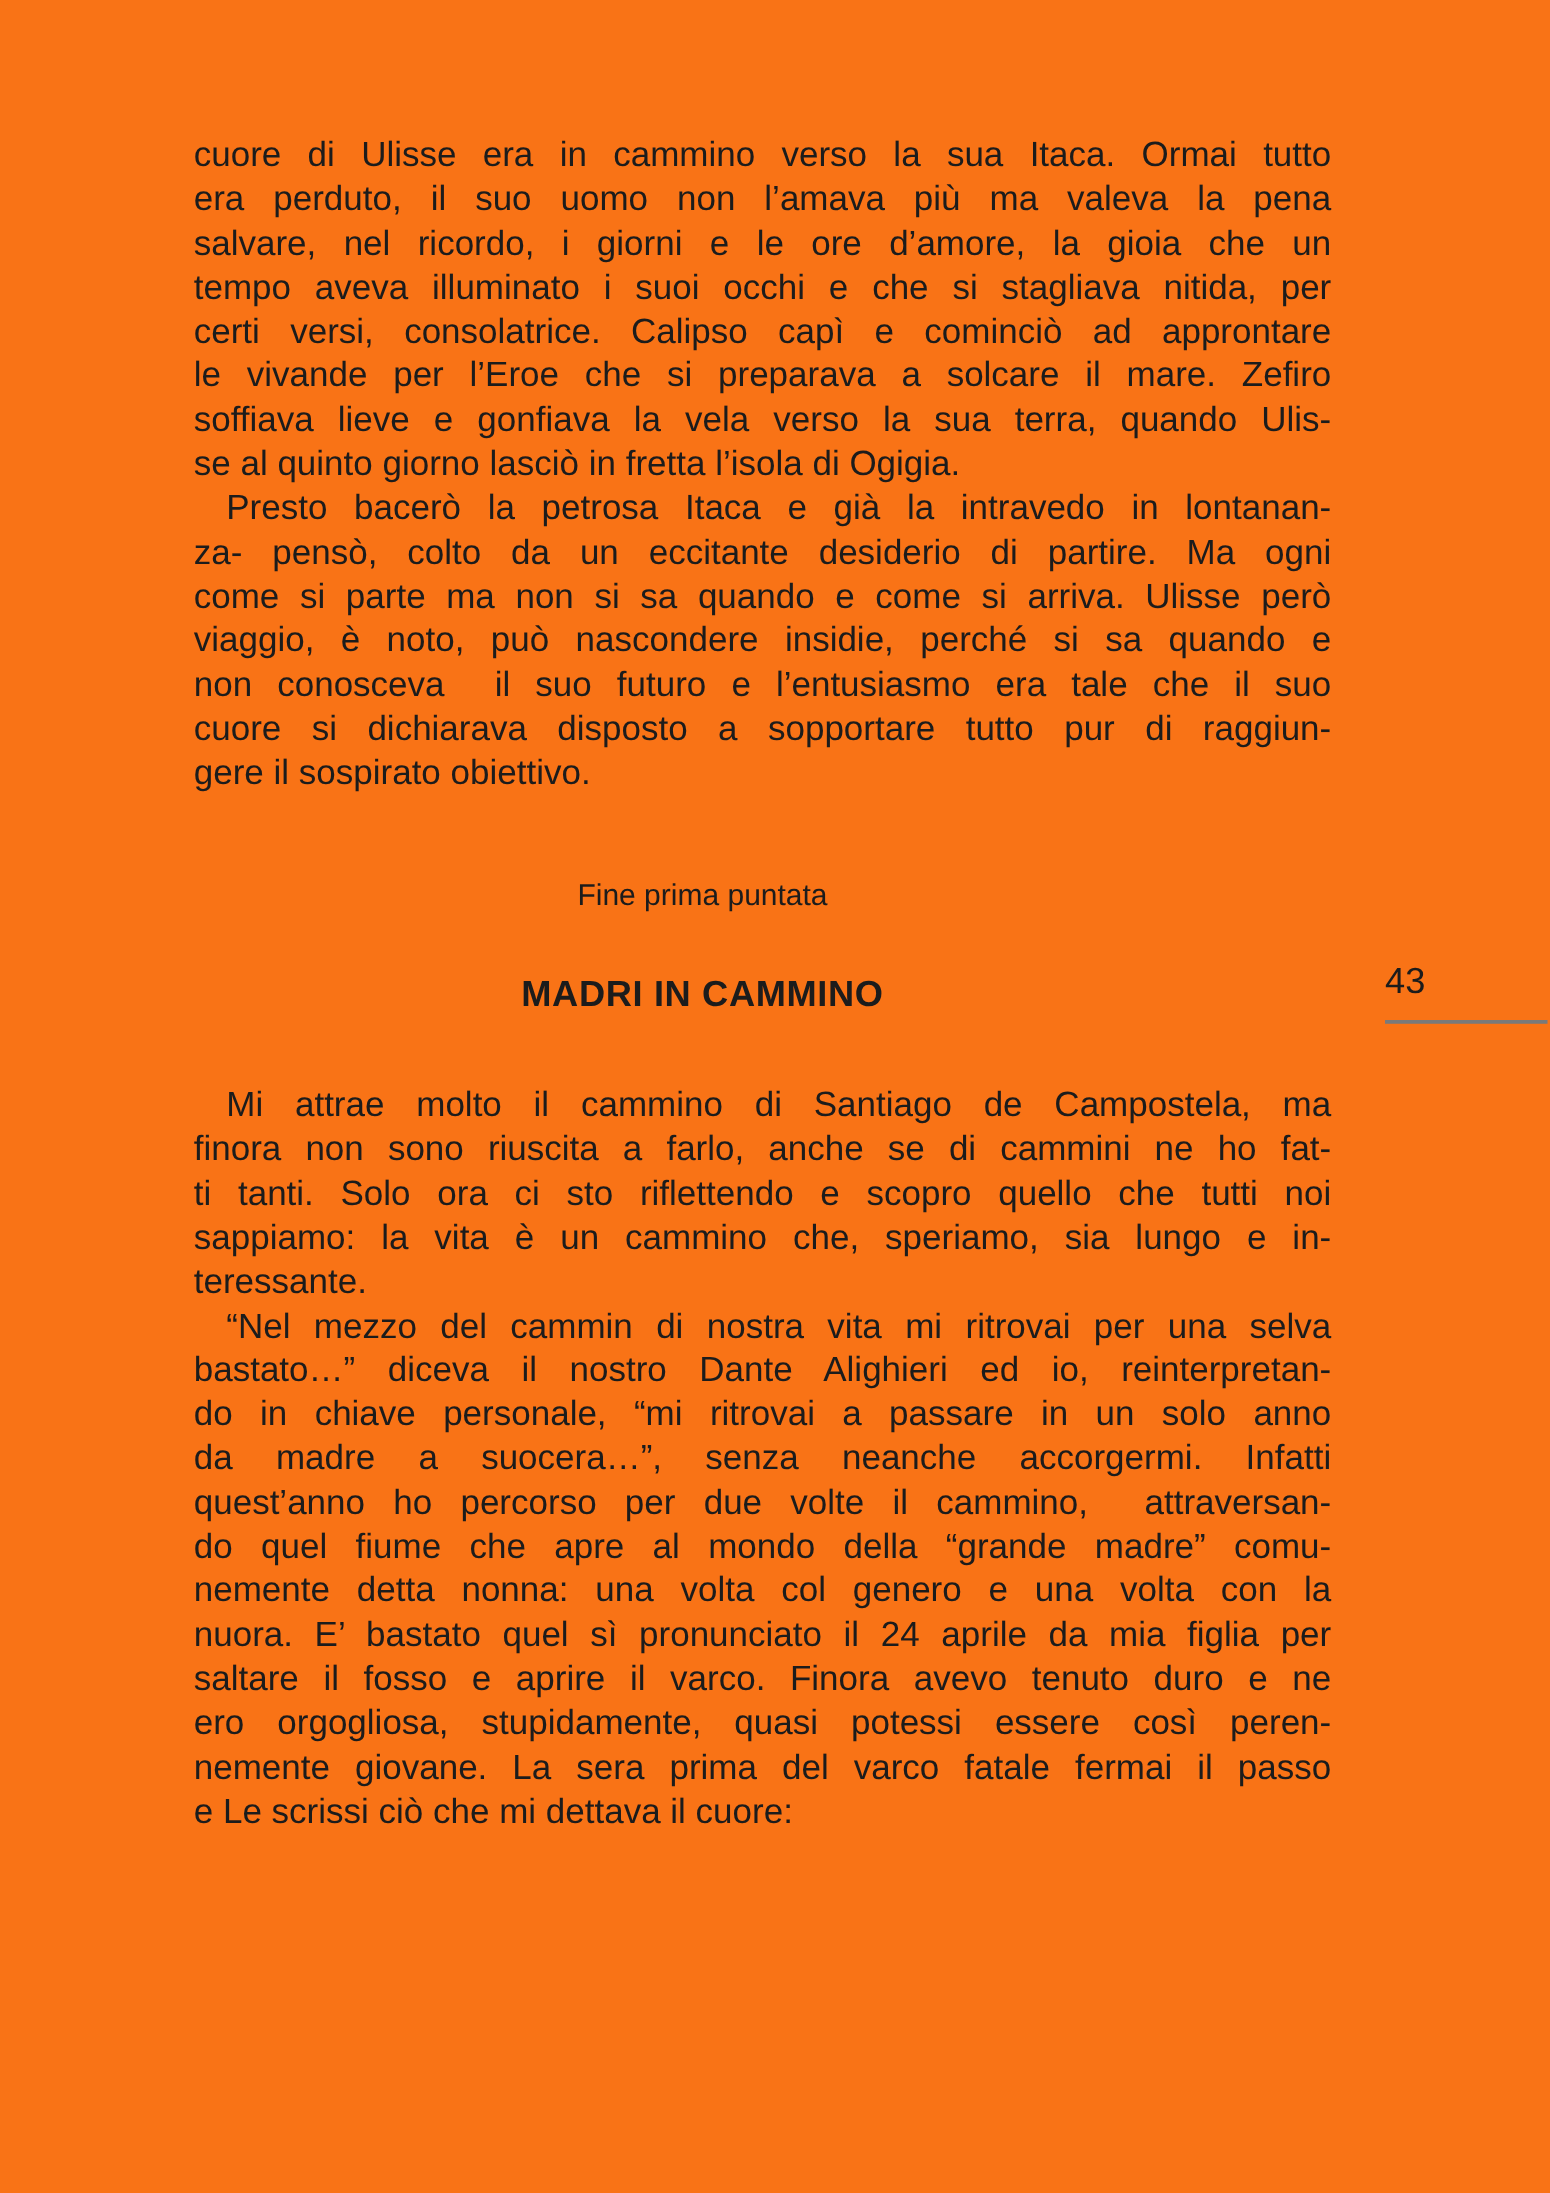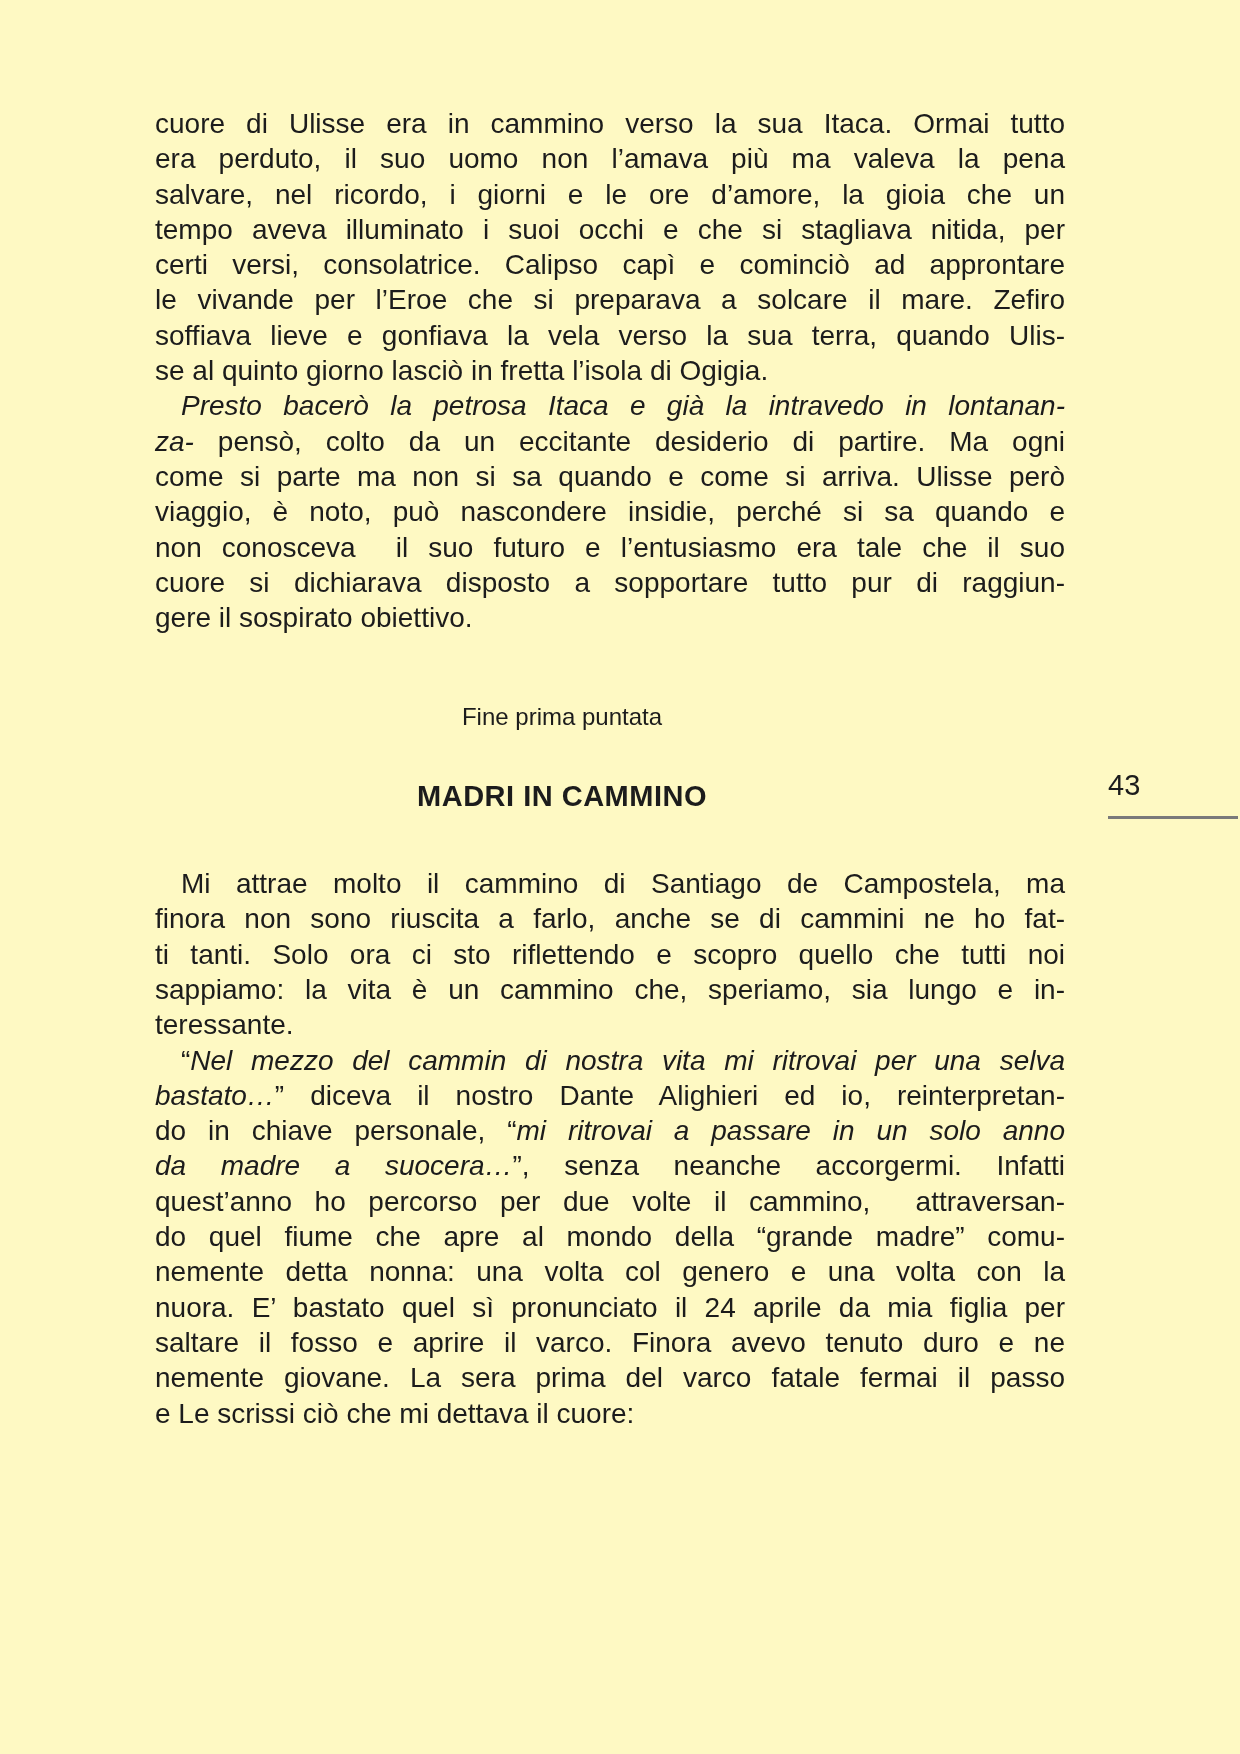--- a/index.html
+++ b/index.html
@@ -1,21 +1,21 @@
 <!DOCTYPE html>
 <html><head>
 <meta charset="utf-8">
 <style>
   html, body { margin: 0; padding: 0; background: #e8e8e8; }
   .page {
     position: relative;
     width: 1240px;
     height: 1754px;
     margin: 0 auto;
-    background: #fef9c3;
+    background: #f97316;
     font-family: "Liberation Sans", sans-serif;
     color: #1c1c1c;
     overflow: hidden;
   }
   .textcol {
     position: absolute;
     left: 155px;
     top: 106px;
     width: 910px;
   }
@@ -25,21 +25,21 @@
     height: 35.3px;
     white-space: pre-wrap;
     text-align: justify;
     text-align-last: justify;
   }
   .line.noj {
     text-align: left;
     text-align-last: left;
   }
   .line.indent { text-indent: 26px; }
-  .it { font-style: italic; }
+  .it { }
   .centerline {
     position: relative;
     left: -48px;
     font-size: 24px;
     line-height: 35.3px;
     height: 35.3px;
     text-align: center;
   }
   .centerline.gap-top { margin-top: 64px; }
   .heading {
@@ -108,19 +108,20 @@
       <div class="para">
         <div class="line indent"><span>“</span><span class="it">Nel mezzo del cammin di nostra vita mi ritrovai per una selva</span></div>
         <div class="line"><span class="it">bastato…</span><span>” diceva il nostro Dante Alighieri ed io, reinterpretan-</span></div>
         <div class="line"><span>do in chiave personale, “</span><span class="it">mi ritrovai a passare in un solo anno</span></div>
         <div class="line"><span class="it">da madre a suocera…</span><span>”, senza neanche accorgermi. Infatti</span></div>
         <div class="line"><span>quest’anno ho percorso per due volte il cammino,  attraversan-</span></div>
         <div class="line"><span>do quel fiume che apre al mondo della “grande madre” comu-</span></div>
         <div class="line"><span>nemente detta nonna: una volta col genero e una volta con la</span></div>
         <div class="line"><span>nuora. E’ bastato quel sì pronunciato il 24 aprile da mia figlia per</span></div>
         <div class="line"><span>saltare il fosso e aprire il varco. Finora avevo tenuto duro e ne</span></div>
+        <div class="line"><span>ero orgogliosa, stupidamente, quasi potessi essere così peren-</span></div>
         <div class="line"><span>nemente giovane. La sera prima del varco fatale fermai il passo</span></div>
         <div class="line noj"><span>e Le scrissi ciò che mi dettava il cuore:</span></div>
       </div>
     </div>
   <div class="pagenum">43</div>
   <div class="margin-rule"></div>
 </div>
 
 </body></html>

